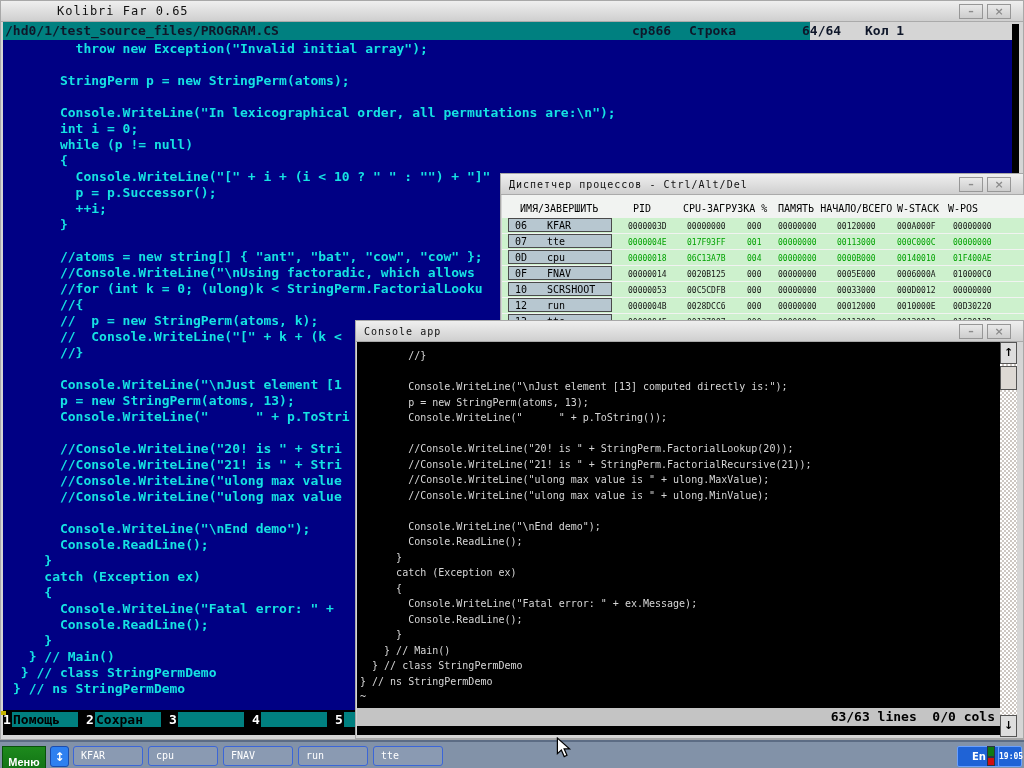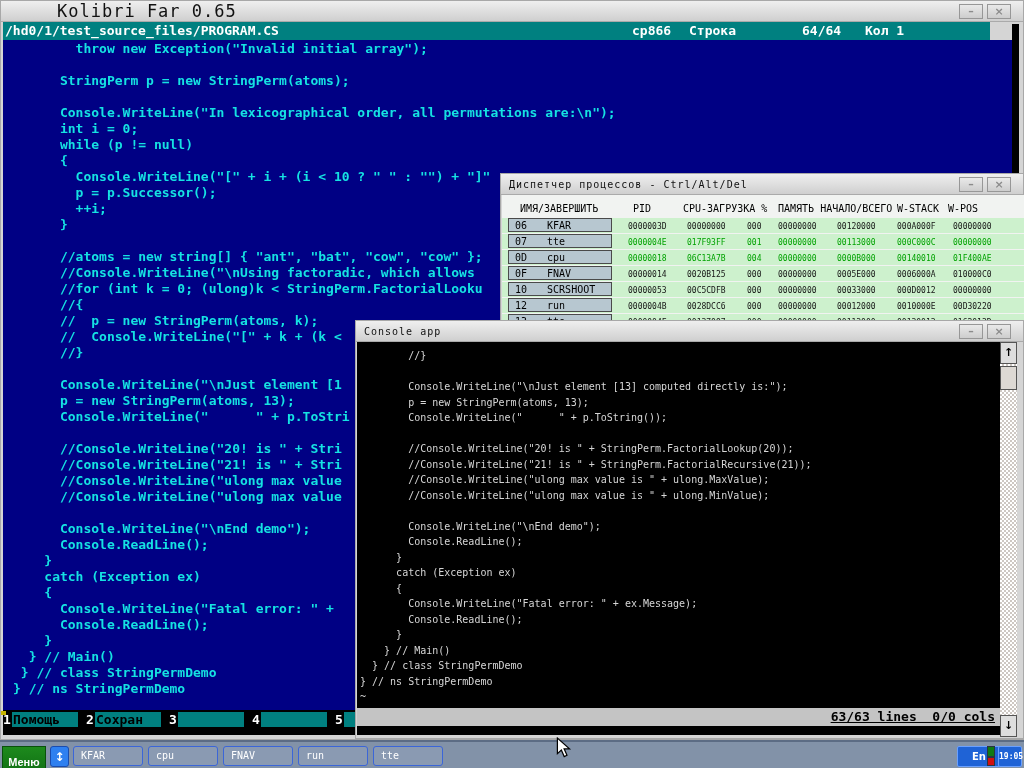--- a/index.html
+++ b/index.html
@@ -12,23 +12,23 @@
               background:linear-gradient(#efefef,#cfcfcf); display:flex; align-items:center;
               padding:0 12px 0 8px; border-bottom:1px solid #aaa; }
   .title { font:10px "DejaVu Sans Mono", monospace; color:#111; letter-spacing:1px; white-space:pre; }
   .winbtns { margin-left:auto; display:flex; gap:4px; }
   .wbtn { width:24px; height:15px; background:linear-gradient(#e9e9e9,#cdcdcd);
           border:1px solid #979797; color:#8b8b8b; font:bold 11px/13px "DejaVu Sans", sans-serif;
           text-align:center; cursor:default; }
 
   
   #far { left:0; top:0; width:1024px; height:740px; }
-  #far .title { font-size:17px;padding-left:48px; }
-  #far-infobar { position:absolute; left:3px; top:22px; width:987px; height:18px;
-                 background:#008080; color:#ffffff; font:bold 13px/18px "DejaVu Sans Mono",monospace; }
+  #far .title { font-size:12px;padding-left:48px; }
+  #far-infobar { position:absolute; left:3px; top:22px; width:807px; height:18px;
+                 background:#008080; color:#0f172a; font:bold 13px/18px "DejaVu Sans Mono",monospace; }
   #far-infobar span { position:absolute; top:0; white-space:pre; }
   #far-path { left:2px; }
   #far-enc { left:629px; }
   #far-linelabel { left:686px; }
   #far-lineval { left:799px;text-align:center; }
   #far-collabel { left:862px; }
   #far-editor { position:absolute; left:3px; top:40px; width:1009px; height:670px;
                 background:#000084; overflow:hidden; }
   #far-editor pre { font:bold 13px/16px "DejaVu Sans Mono",monospace; color:#15e2e2;
                     padding:1px 0 0 10px; white-space:pre; }
@@ -57,21 +57,21 @@
               border:1px solid #4a4a4a; color:#000; font:10px "DejaVu Sans Mono",monospace;
               display:flex; gap:20px; padding:1px 0 0 6px; text-align:left; cursor:default; }
 
   
   #con { left:355px; top:320px; width:669px; height:419px; }
   #con-body { position:absolute; left:2px; top:22px; width:643px; height:393px; background:#000; overflow:hidden; }
   #con-body pre { font:10px/15.5px "DejaVu Sans Mono",monospace; color:#d6d6d6; padding:6px 0 0 3px; white-space:pre; }
   #con-status { position:absolute; left:2px; top:388px; width:643px; height:18px; background:#c4c4c4;
                 color:#000; font:bold 13px/18px "DejaVu Sans Mono",monospace; display:flex;
                 padding:0 5px; white-space:pre; }
-  #con-status .right { margin-left:auto;text-decoration:underline; }
+  #con-status .right { margin-left:auto; }
   #con-scroll { position:absolute; left:645px; top:22px; width:17px; height:395px;
                 background-image:conic-gradient(#fff 25%, #cdc7c2 0 50%, #fff 0 75%, #cdc7c2 0);
                 background-size:4px 4px; }
   .sbtn { position:absolute; left:0; width:17px; height:22px; background:#dedede; border:1px solid #555;
           color:#000; font:bold 11px/20px "DejaVu Sans", sans-serif; text-align:center; }
   #sb-up { top:0; } #sb-down { bottom:0; }
   #sb-thumb { position:absolute; left:0; top:24px; width:17px; height:24px; background:#ddd9d4; border:1px solid #555; }
 
   
   #taskbar { position:absolute; left:0; top:740px; width:1024px; height:28px; background:#8292a8;

